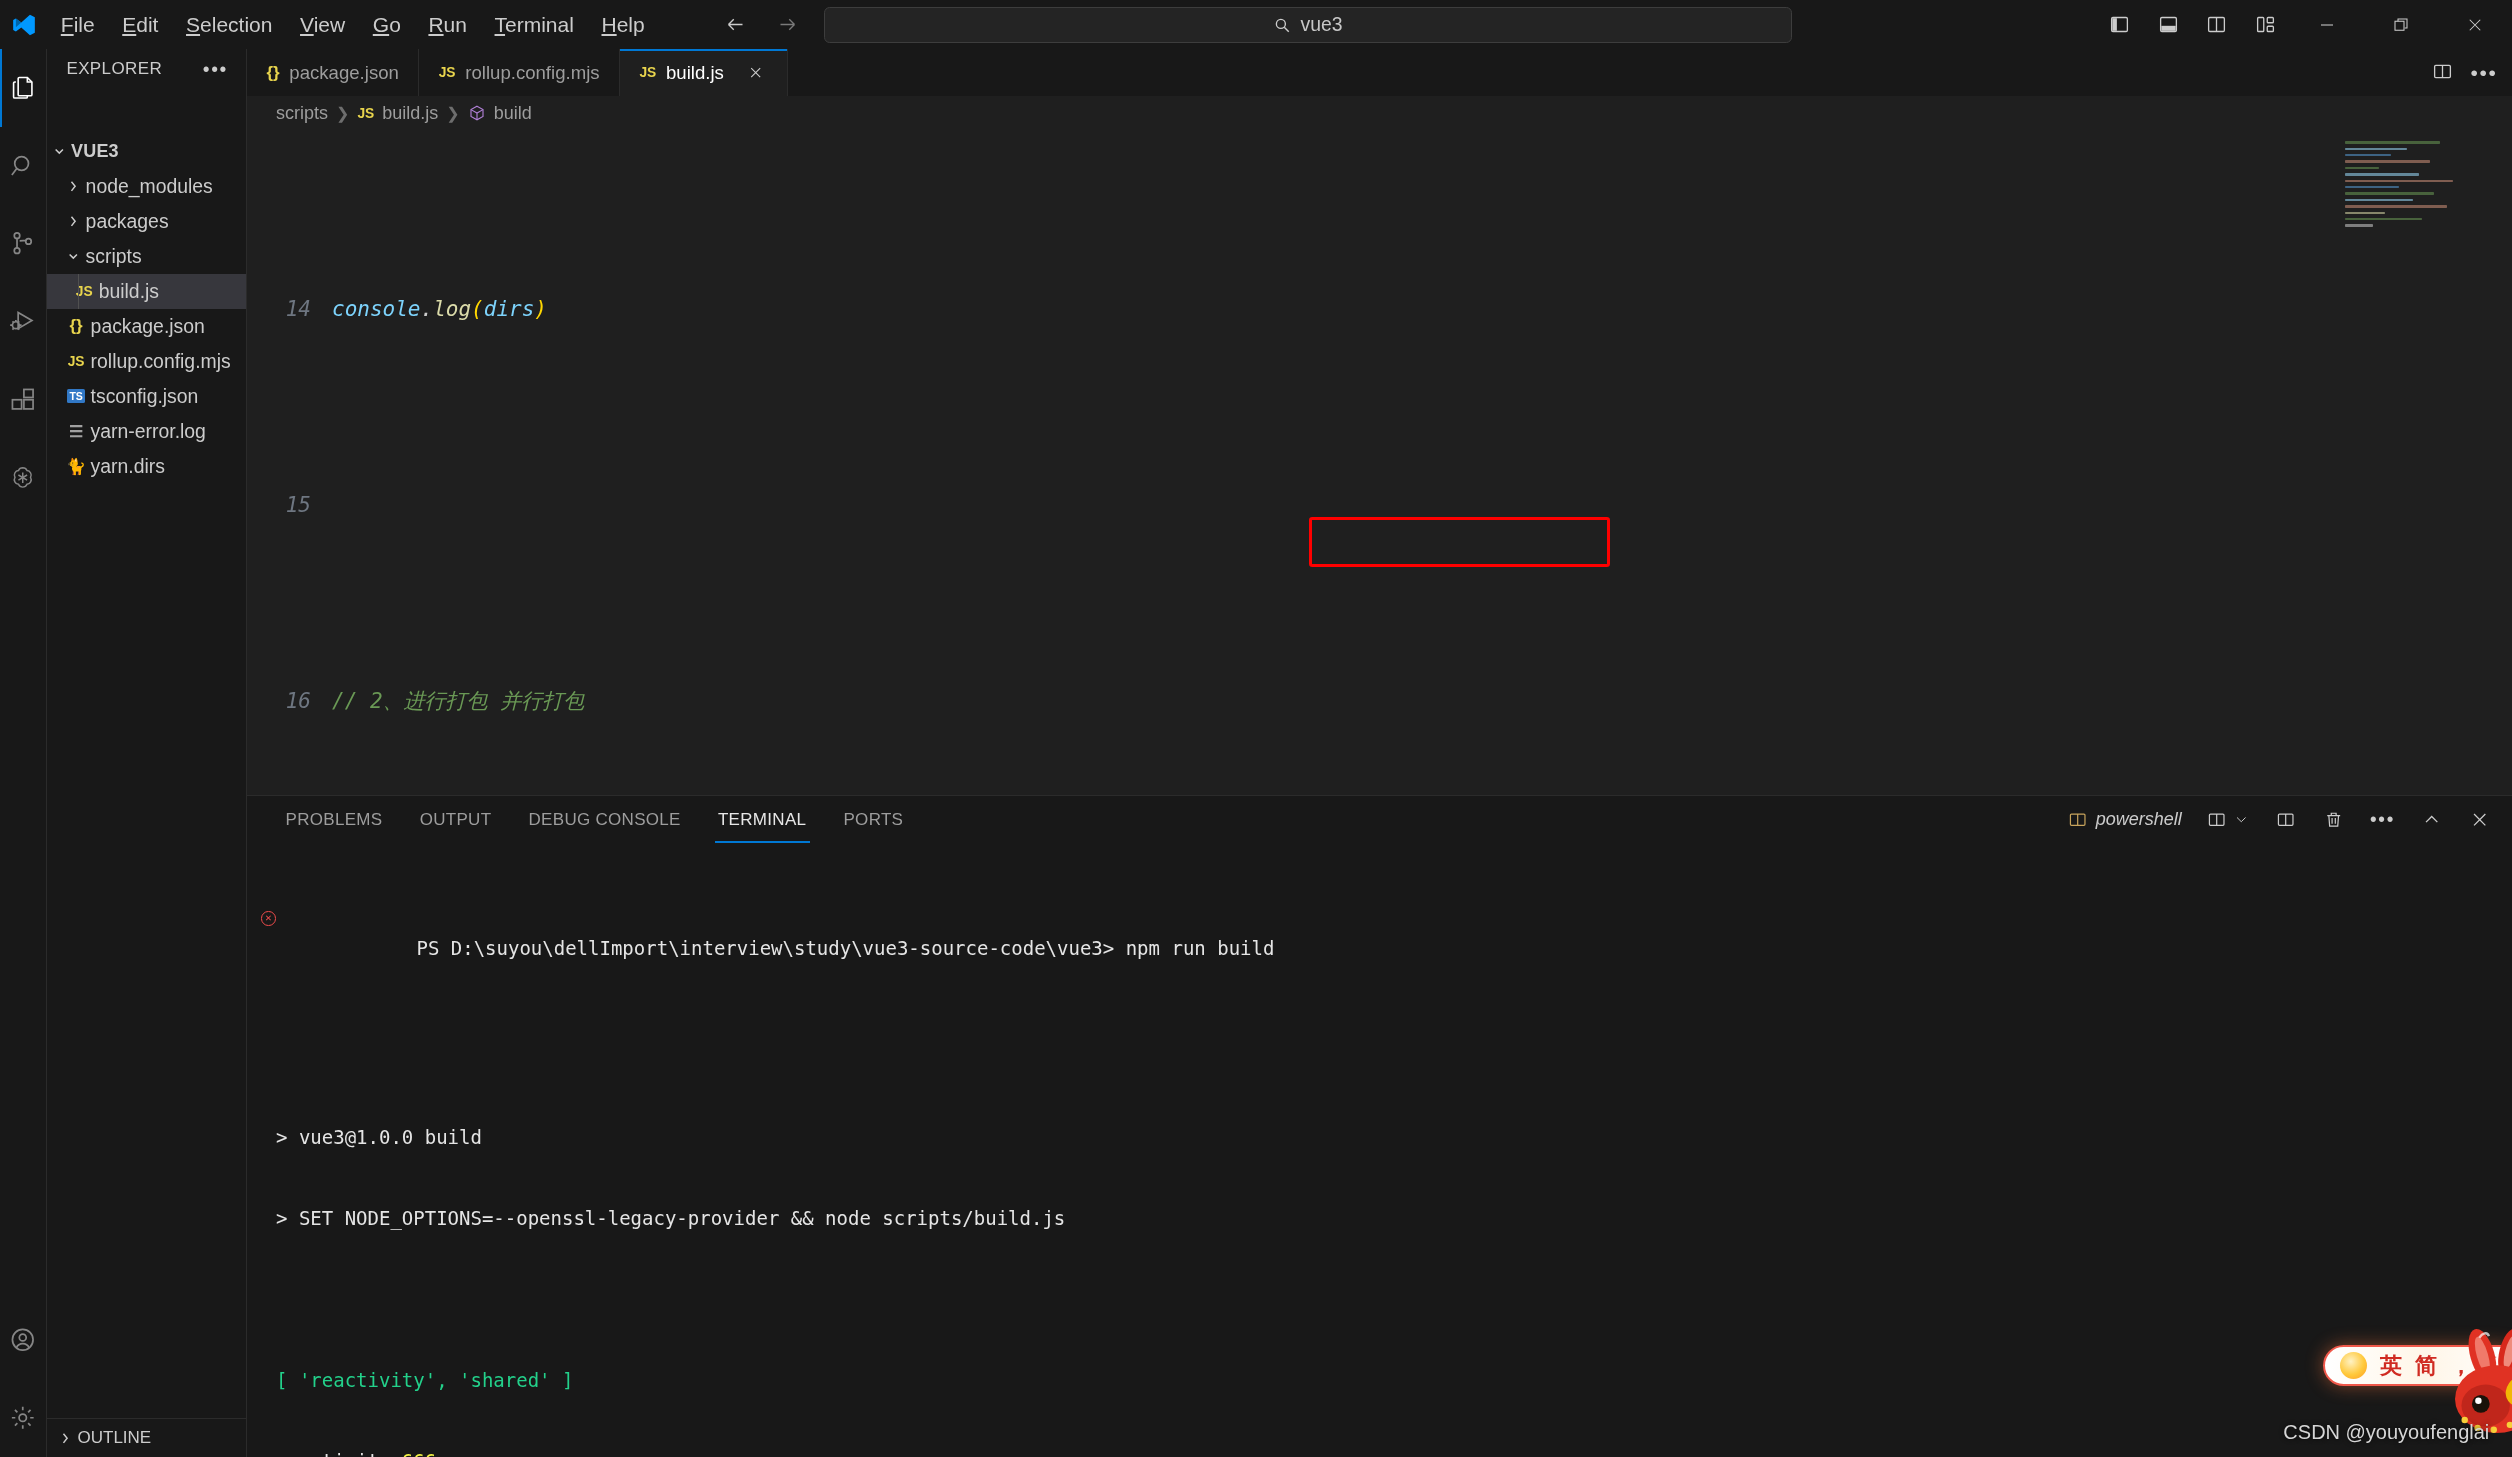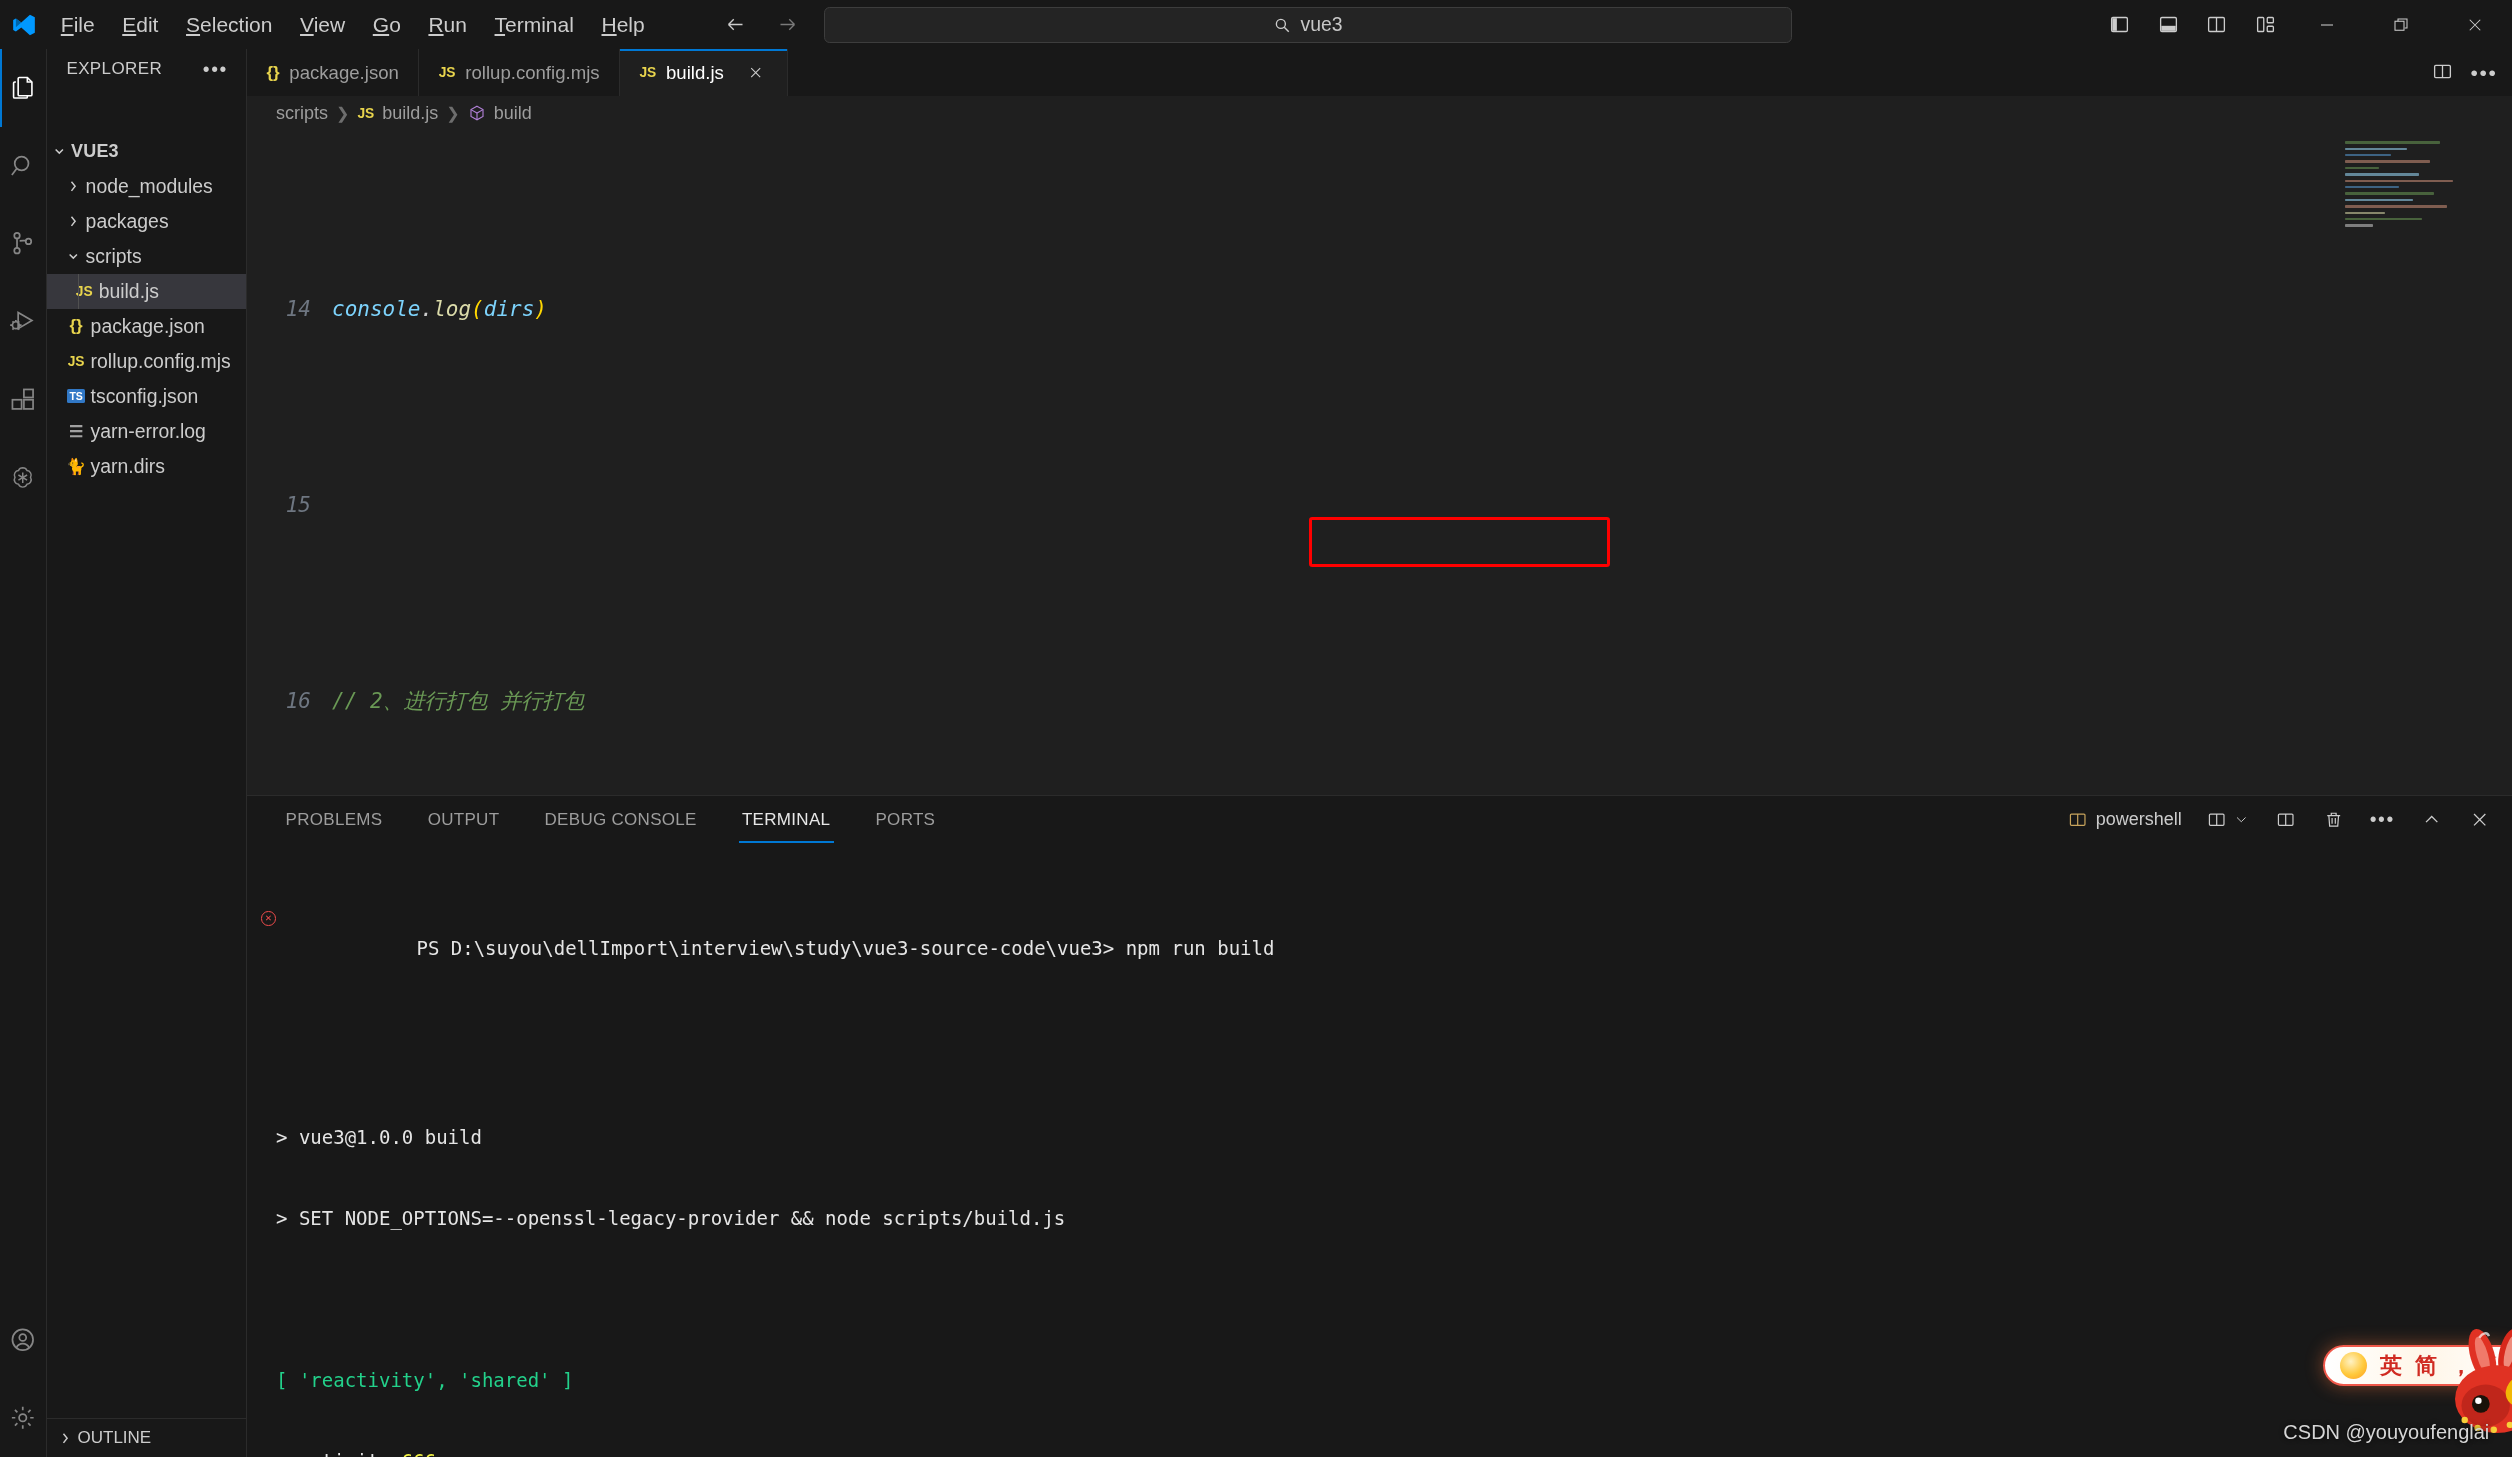--- a/index.html
+++ b/index.html
@@ -166,30 +166,30 @@
     pointer-events:none;
   }
   .minimap {
     position:absolute; right:13px; top:11.3px; width:154px; height:105px; opacity:.55;
   }
   .mm-line { height:2.4px; margin-bottom:4px; border-radius:0.8px; }
 
   
   .panel { height:662px; flex:0 0 662px; background:#181818; display:flex; flex-direction:column; border-top:0.8px solid #2b2b2b; }
   .panel-head { height:47px; flex:0 0 47px; display:flex; align-items:center; padding:0 14.6px 0 24px; }
-  .panel-tabs { display:flex; align-items:center; gap:16px; height:100%; }
+  .panel-tabs { display:flex; align-items:center; gap:8px; height:100%; }
   .ptab {
     font-size:17px; color:#9d9d9d; padding:0 14.6px; height:100%; display:flex; align-items:center;
     position:relative; letter-spacing:0.3px; white-space:nowrap;
   }
   .ptab.active { color:#e7e7e7; }
   .ptab.active:after {
     content:''; position:absolute; left:11.3px; right:11.3px; bottom:0; height:2.4px; background:#0078d4;
   }
-  .panel-actions { margin-left:auto; display:flex; align-items:center; gap:12px; color:#cccccc; }
+  .panel-actions { margin-left:auto; display:flex; align-items:center; gap:12px; color:#cccccc;font-style:italic; }
   .pa {
     height:36px; min-width:36px; display:flex; align-items:center; justify-content:center; gap:8px;
     padding:0 6.5px; color:#cccccc; font-size:18px;
   }
   .pa svg { width:19.4px; height:19.4px; }
   .pa .dots { font-size:19.4px; line-height:6.5px; letter-spacing:1.6px; }
   .term-name { color:#cccccc; font-size:18px; }
 
   .terminal {
     flex:1; overflow:hidden; position:relative;

